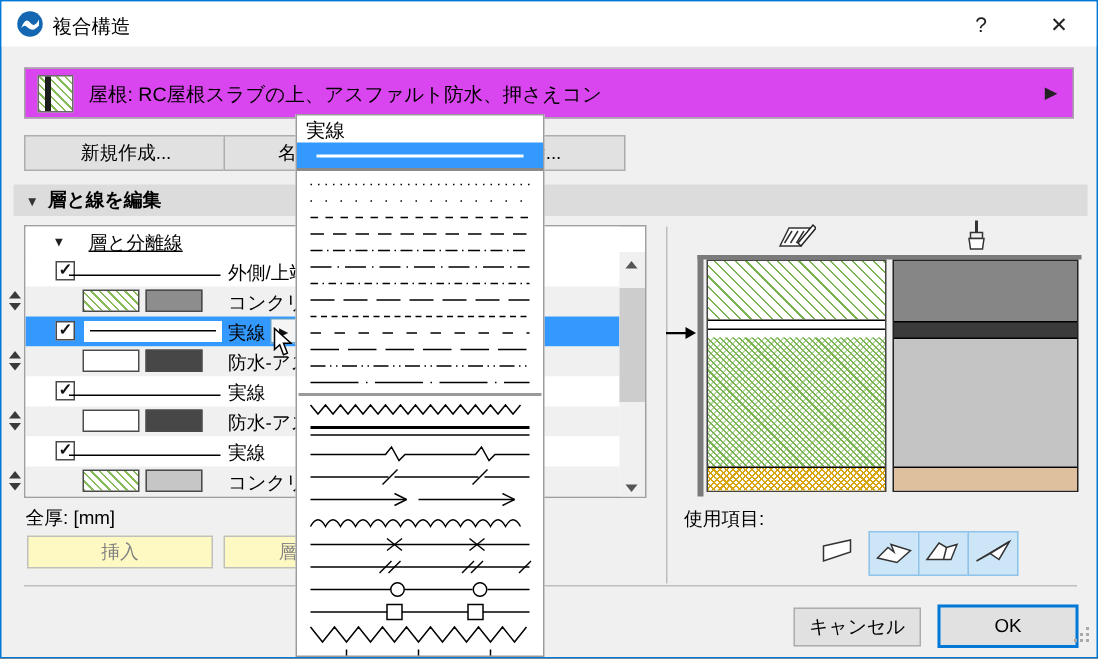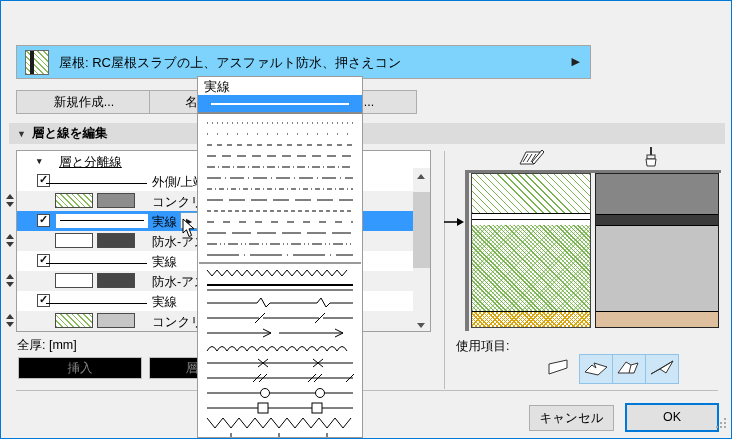--- a/index.html
+++ b/index.html
@@ -9,21 +9,21 @@
     font-family:"Liberation Sans",sans-serif;font-size:12.5px;color:#000;
   }
   
   .titlebar{position:absolute;left:0;top:0;width:100%;height:30px;background:#fff;}
   .appicon{position:absolute;left:10px;top:6px;width:18px;height:18px;}
   .title-text{position:absolute;left:34px;top:8px;font-size:13px;}
   .cap-btn{position:absolute;top:4px;width:30px;height:22px;text-align:center;line-height:22px;font-size:14px;color:#222;cursor:default;}
   #help-btn{left:638px;}
   #close-btn{left:690px;}
   
-  .banner{position:absolute;left:15px;top:44px;width:575px;height:34px;background:#7dd3fc;border:1px solid #a6a6a6;box-sizing:border-box;text-decoration:underline;}
+  .banner{position:absolute;left:15px;top:44px;width:700px;height:34px;background:#d946ef;border:1px solid #a6a6a6;box-sizing:border-box;text-decoration:underline;}
   .banner-icon{position:absolute;left:8px;top:4px;width:24px;height:25px;border:1px solid #6a6a6a;box-sizing:border-box;
     background:repeating-linear-gradient(45deg,#86bb58 0 1px,rgba(0,0,0,0) 1px 4px),#fff;}
   .banner-icon .bar{position:absolute;left:4px;top:0;width:4px;height:100%;background:#1c1c1c;}
   .banner-text{position:absolute;left:42px;top:8px;font-size:13px;}
   .banner-arrow{position:absolute;right:10px;top:9px;font-size:11px;color:#222;}
   
   .btn{position:absolute;height:24px;background:#e1e1e1;border:1px solid #adadad;box-sizing:border-box;
     text-align:center;line-height:22px;font-size:12.5px;cursor:default;}
   #btn-new{left:15px;top:89px;width:136px;}
   #btn-rename{left:148px;top:89px;width:133px;}
@@ -61,21 +61,21 @@
   
   #vscroll{position:absolute;left:411px;top:166px;width:17px;height:165px;background:#f0f0f0;}
   .sb-btn{position:absolute;left:0;width:17px;height:16px;}
   .sb-btn::before{content:"";position:absolute;left:4px;border-left:4px solid rgba(0,0,0,0);border-right:4px solid rgba(0,0,0,0);}
   #sb-up::before{top:6px;border-bottom:5px solid #555;}
   #sb-down{bottom:0;}
   #sb-down::before{top:6px;border-top:5px solid #555;}
   #sb-thumb{position:absolute;left:0;top:24px;width:17px;height:76px;background:#cdcdcd;}
   
   #total-label{position:absolute;left:16px;top:336px;}
-  .btn.disabled{background:#000000;border-color:#bfbfbf;color:#838383;}
+  .btn.disabled{background:#fef9c3;border-color:#bfbfbf;color:#838383;}
   #btn-insert{left:17px;top:356px;width:124px;height:22px;line-height:20px;}
   #btn-dellayer{left:148px;top:356px;width:124px;height:22px;line-height:20px;}
   #divider{position:absolute;left:15px;top:389px;width:702px;border-top:1px solid #bdbdbd;}
   #vdivider{position:absolute;left:443px;top:150px;height:238px;border-left:1px solid #bdbdbd;}
   
   .previcon{position:absolute;}
   #preview{position:absolute;left:464px;top:169px;width:256px;height:161px;border-top:3px solid #7a7a7a;border-left:4px solid #7a7a7a;box-sizing:border-box;}
   .pcol{position:absolute;top:0;height:155px;box-sizing:border-box;}
   #pcol-left{left:2px;width:120px;border:1px solid #444;}
   #pcol-right{left:126px;width:124px;border:1px solid #222;}
@@ -113,20 +113,29 @@
   .lt-special{height:15px;}
   .lt-sep{height:5px;position:relative;}
   .lt-sep::after{content:"";position:absolute;left:1px;right:1px;top:2px;border-top:2px solid #9a9a9a;}
   #cursor{position:absolute;left:181px;top:217px;z-index:100;}
 </style>
 </head>
 <body>
 
 <div id="window">
 
+  <div class="titlebar">
+    <svg class="appicon" viewBox="0 0 18 18">
+      <circle cx="9" cy="9" r="8.5" fill="#1467b0"></circle>
+      <path d="M3 12 Q6 4 9 8 Q12 12 15 6 L15 10 Q11 15 7 11 Q5 9 3 12 Z" fill="#fff"></path>
+    </svg>
+    <span class="title-text">複合構造</span>
+    <span class="cap-btn" id="help-btn">?</span>
+    <span class="cap-btn" id="close-btn">✕</span>
+  </div>
 
   <div class="banner">
     <span class="banner-icon">
         <span class="bar"></span>
       </span>
     <span class="banner-text">屋根: RC屋根スラブの上、アスファルト防水、押さえコン</span>
     <span class="banner-arrow">▶</span>
   </div>
 
   <div class="btn" id="btn-new">新規作成...</div>

